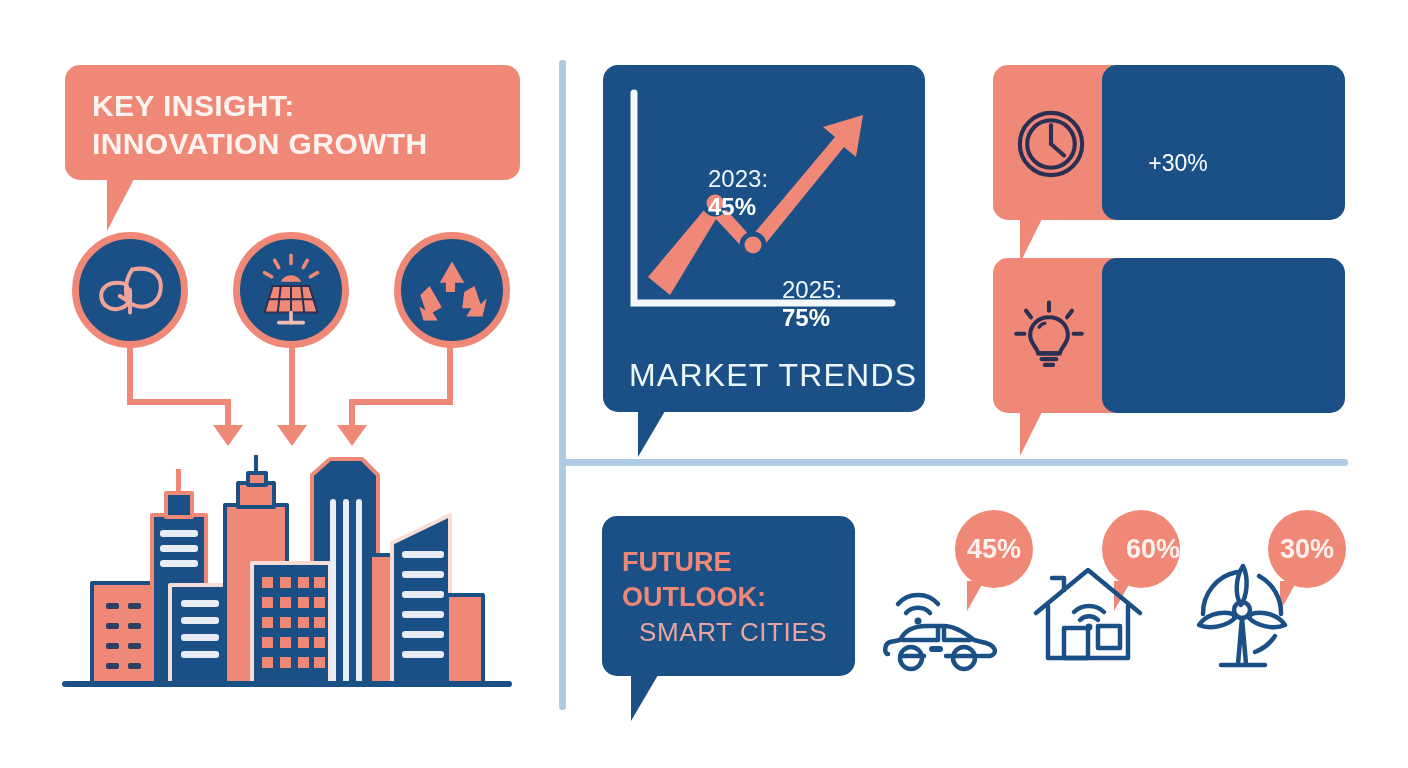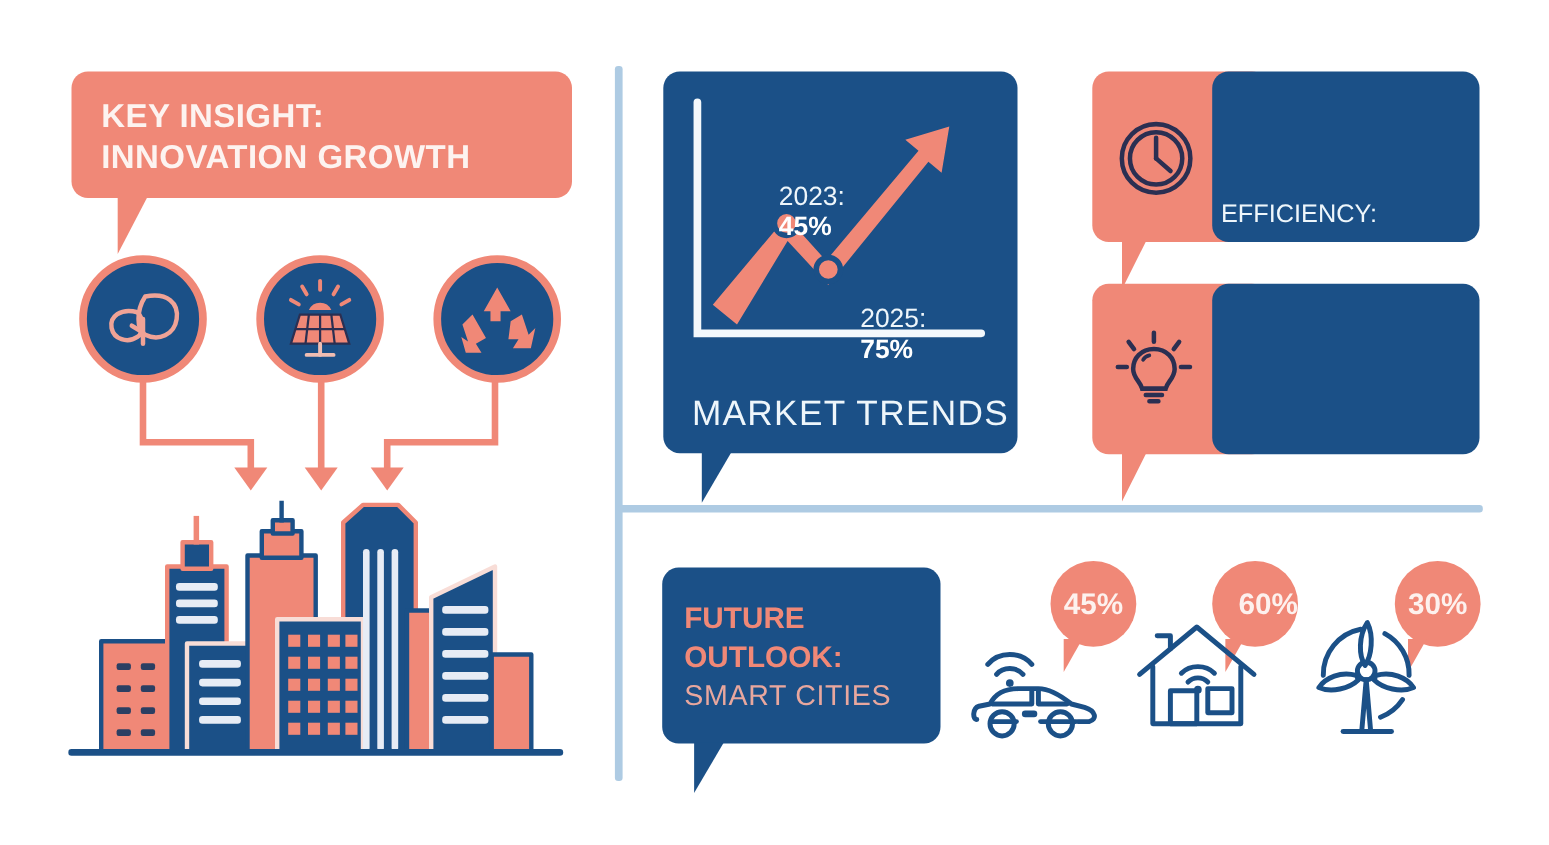--- a/index.html
+++ b/index.html
@@ -236,21 +236,20 @@
         <circle cx="50" cy="50" r="38"></circle>
         <circle cx="50" cy="50" r="29"></circle>
       </g>
       <g stroke="#2b2f52" stroke-width="5" stroke-linecap="round">
         <line x1="50" y1="50" x2="50" y2="27"></line>
         <line x1="50" y1="50" x2="66" y2="64"></line>
       </g>
     </svg>
 
     <div class="stat-text" style="left:1110px;top:117px;">
-      <div>EFFICIENCY:</div>
       <b>+30%</b>
     </div>
   </div>
 
   <div>
     <div class="bubble coral" style="left:993px;top:258px;width:160px;height:155px;"></div>
     <div class="bubble navy" style="left:1102px;top:258px;width:243px;height:155px;"></div>
     <div class="tail coral-sm abs" style="left:1020px;top:412px;"></div>
 
     <svg class="abs" width="82" height="82" viewBox="0 0 100 100" style="left:1008px;top:296px;">
@@ -270,21 +269,21 @@
 
     <div class="stat-text" style="left:1110px;top:308px;">
     </div>
   </div>
 
   <div>
     <div class="bubble navy" style="left:602px;top:516px;width:253px;height:160px;"></div>
     <div class="tail navy-dl abs" style="left:631px;top:675px;"></div>
     <div class="fo-a" style="left:622px;top:545px;">FUTURE</div>
     <div class="fo-a" style="left:622px;top:580px;">OUTLOOK:</div>
-    <div class="fo-b" style="left:622px;top:617px;">SMART CITIES</div>
+    <div class="fo-b" style="left:639px;top:617px;">SMART CITIES</div>
   </div>
 
   <div>
     <div class="pin abs" style="left:955px;top:510px;"></div>
     <div class="pin-tail abs" style="left:967px;top:581px;"></div>
     <div class="pin-txt abs" style="left:955px;top:510px;">45%</div>
     <svg class="abs" width="130" height="110" viewBox="0 0 130 110" style="left:880px;top:570px;">
       <g fill="none" stroke="#1b5087" stroke-width="4.5" stroke-linecap="round">
         <path d="M18 34 C28 22 48 22 58 34"></path>
         <path d="M26 43 C32 36 44 36 50 43"></path>

